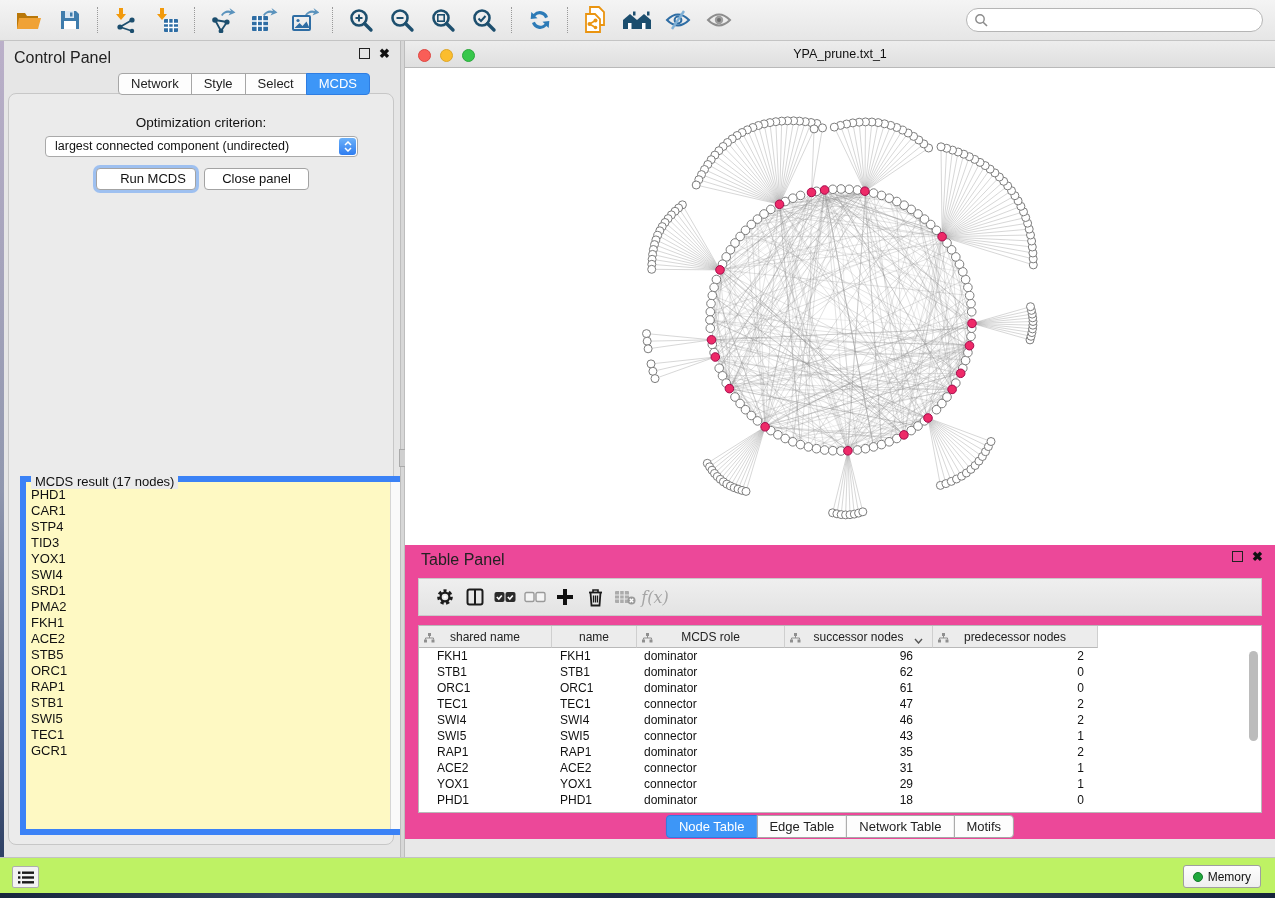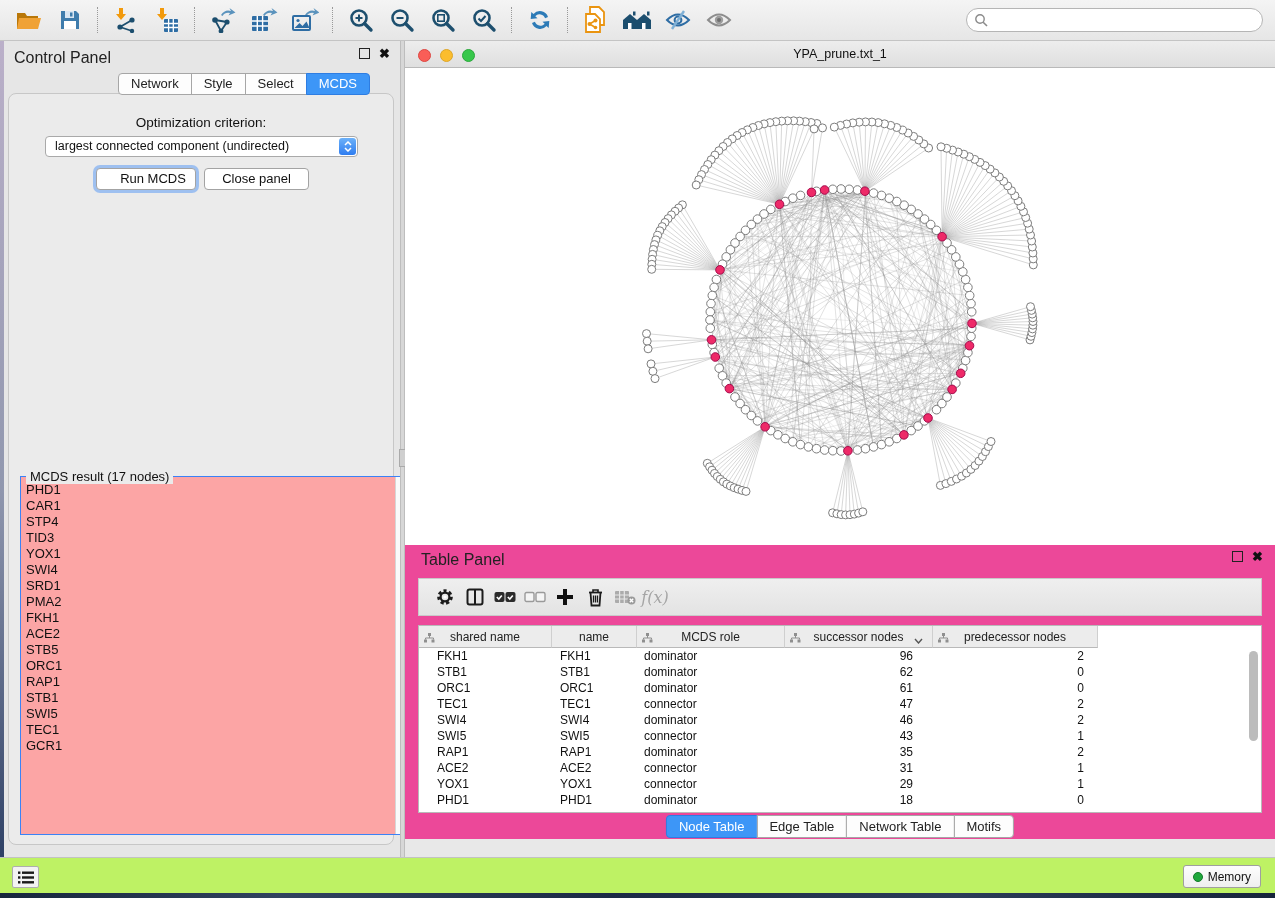--- a/index.html
+++ b/index.html
@@ -39,21 +39,21 @@
     background:#fff;border:1px solid #a9a9a9;border-radius:4px;font-size:12.5px;line-height:19px;
     padding-left:9px;color:#111;}
   #criterion-stepper{position:absolute;right:1px;top:1px;bottom:1px;width:17px;border-radius:3px;
     background:linear-gradient(#6cb1f9,#2f7df0);display:flex;flex-direction:column;align-items:center;justify-content:center;gap:1px;}
   #criterion-stepper svg{display:block;}
   .cp-btn{position:absolute;top:74px;height:22px;box-sizing:border-box;background:#fff;
     border:1px solid #a3a3a3;border-radius:4px;font-size:13px;color:#111;text-align:center;line-height:20px;}
   #run-btn{left:87px;width:100px;box-shadow:0 0 0 3px rgba(106,164,244,.6);padding-left:14px;}
   #close-btn{left:195px;width:105px;}
   #mcds-box{position:absolute;left:11px;top:382px;width:392px;height:359px;box-sizing:border-box;
-    background:#fca5a5;border:1px solid #3b82f6;}
+    background:#fef9c3;border:6px solid #3b82f6;}
   #mcds-legend{position:absolute;left:5px;top:-8px;background:#ebebeb;padding:0 4px;font-size:13px;color:#111;}
   #mcds-list{position:absolute;left:1px;top:3px;bottom:1px;right:16px;overflow:hidden;padding:2px 0 0 4px;}
   #mcds-list .mcds-item{height:16px;line-height:16px;font-size:13px;color:#111;}
   #mcds-scroll{position:absolute;right:0;top:0;bottom:0;width:15px;background:#fafafa;border-left:1px solid #d6d6d6;}
   
   #v-splitter{position:absolute;left:400px;top:41px;width:5px;height:816px;background:#d7d7d7;
     border-left:1px solid #bdbdbd;border-right:1px solid #bdbdbd;box-sizing:border-box;}
   #v-splitter .grip{position:absolute;left:-2px;top:408px;width:8px;height:16px;background:#cfcfcf;border:1px solid #aaa;}
   #h-splitter{position:absolute;left:405px;top:558px;width:870px;height:5px;background:#dcdcdc;}
   #h-splitter .grip{position:absolute;left:428px;top:-1px;width:16px;height:7px;background:#cfcfcf;border:1px solid #ababab;}

